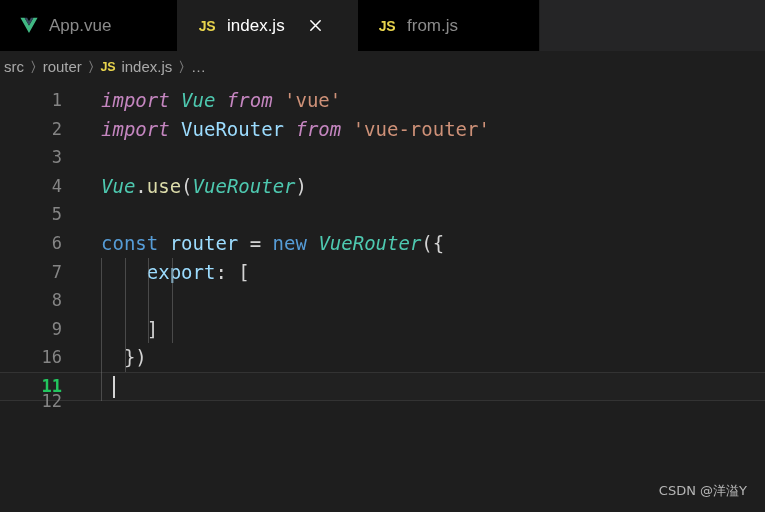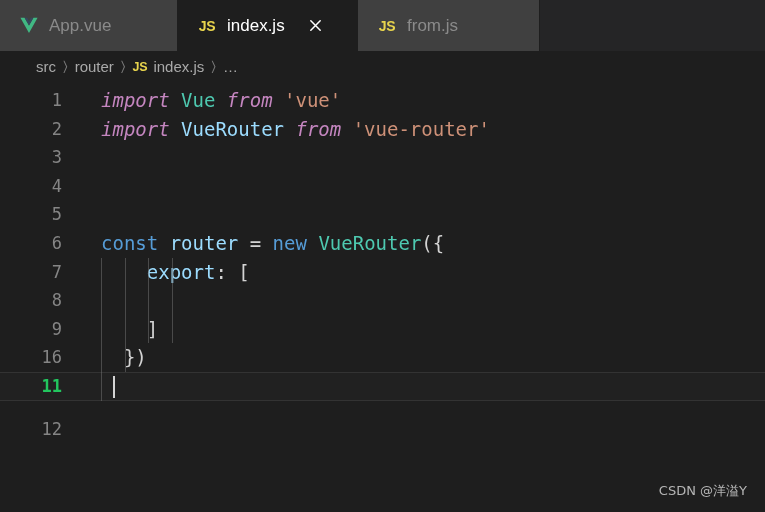--- a/index.html
+++ b/index.html
@@ -27,21 +27,21 @@
     height: 51px;
     background: #252526;
     display: flex;
     align-items: stretch;
   }
   .tab {
     display: flex;
     align-items: center;
     height: 51px;
     padding: 0 0 0 18px;
-    background: #404040;
+    background: #000000;
     border-right: 1px solid #1e1e1e;
     position: relative;
     cursor: pointer;
     flex: 0 0 auto;
   }
   .tab.active {
     background: #1e1e1e;
   }
   .tab-icon {
     flex: 0 0 auto;
@@ -83,21 +83,21 @@
 
   
   .breadcrumb {
     position: absolute;
     top: 51px; left: 0;
     width: 765px;
     height: 31px;
     background: #1e1e1e;
     display: flex;
     align-items: center;
-    padding-left: 36px;
+    padding-left: 4px;
     font-size: 15px;
     color: #a9a9a9;
     white-space: nowrap;
   }
   .bc-item { cursor: pointer; color: #a9a9a9; }
   .bc-sep { color: #7a7a7a; margin: 0 7px; font-size: 14px; }
   .bc-js {
     font-size: 12.5px;
     font-weight: bold;
     color: #e8d44d;
@@ -144,21 +144,21 @@
   .code-text {
     position: absolute;
     left: 101px;
     white-space: pre;
     font-family: "DejaVu Sans Mono", monospace;
     font-size: 19px;
   }
 
   
   .t-kw   { color: #C586C0; font-style: italic; }
-  .t-type { color: #4EC9B0; }
+  .t-type { color: #4EC9B0; font-style: italic; }
   .t-str  { color: #CE9178; }
   .t-blue { color: #569CD6; }
   .t-var  { color: #9CDCFE; }
   .t-fn   { color: #DCDCAA; }
   .t-pl   { color: #d4d4d4; }
 
   
   .guides {
     position: absolute;
     top: 0; left: 0;
@@ -241,29 +241,29 @@
     <span class="bc-item">index.js</span>
     <span class="bc-sep">〉</span>
     <span class="bc-item">…</span>
   </div>
 
   <div class="editor">
     <div id="lines">
         <div class="code-line" style="position: absolute; top: 4px;"><span class="ln">1</span><span class="code-text"><span class="t-kw">import </span><span class="t-type">Vue</span><span class="t-kw"> from </span><span class="t-str">'vue'</span></span></div>
         <div class="code-line" style="position: absolute; top: 32.6px;"><span class="ln">2</span><span class="code-text"><span class="t-kw">import </span><span class="t-var">VueRouter</span><span class="t-kw"> from </span><span class="t-str">'vue-router'</span></span></div>
         <div class="code-line" style="position: absolute; top: 61.2px;"><span class="ln">3</span><span class="code-text"></span></div>
-        <div class="code-line" style="position: absolute; top: 89.8px;"><span class="ln">4</span></div>
+        <div class="code-line" style="position: absolute; top: 89.8px;"><span class="ln">4</span><span class="code-text"><span class="t-type">Vue</span><span class="t-pl">.</span><span class="t-fn">use</span><span class="t-pl">(</span><span class="t-type">VueRouter</span><span class="t-pl">)</span></span></div>
         <div class="code-line" style="position: absolute; top: 118.4px;"><span class="ln">5</span><span class="code-text"></span></div>
         <div class="code-line" style="position: absolute; top: 147px;"><span class="ln">6</span><span class="code-text"><span class="t-blue">const </span><span class="t-var">router</span><span class="t-pl"> = </span><span class="t-blue">new </span><span class="t-type">VueRouter</span><span class="t-pl">({</span></span></div>
         <div class="code-line" style="position: absolute; top: 175.6px;"><span class="ln">7</span><span class="code-text"><span class="t-var">    export</span><span class="t-pl">: [</span></span></div>
         <div class="code-line" style="position: absolute; top: 204.2px;"><span class="ln">8</span><span class="code-text"></span></div>
         <div class="code-line" style="position: absolute; top: 232.8px;"><span class="ln">9</span><span class="code-text"><span class="t-pl">    ]</span></span></div>
         <div class="code-line" style="position: absolute; top: 261.4px;"><span class="ln">16</span><span class="code-text"><span class="t-pl">  })</span></span></div>
         <div class="code-line active" style="position: absolute; top: 290px;"><span class="ln">11</span><span class="code-text"></span></div>
-        <div class="code-line" style="position: absolute; top: 333px;"><span class="ln">12</span></div>
+        <div class="code-line" style="position: absolute; top: 305px;"><span class="ln">12</span></div>
       </div>
     <div class="guides" id="guides">
         <div class="guide" style="left: 101px; top: 175.6px; height: 28.6px;"></div>
         <div class="guide" style="left: 124.7px; top: 175.6px; height: 28.6px;"></div>
         <div class="guide" style="left: 148.4px; top: 175.6px; height: 28.6px;"></div>
         <div class="guide" style="left: 172.1px; top: 175.6px; height: 28.6px;"></div>
         <div class="guide" style="left: 101px; top: 204.2px; height: 28.6px;"></div>
         <div class="guide" style="left: 124.7px; top: 204.2px; height: 28.6px;"></div>
         <div class="guide" style="left: 148.4px; top: 204.2px; height: 28.6px;"></div>
         <div class="guide" style="left: 172.1px; top: 204.2px; height: 28.6px;"></div>

